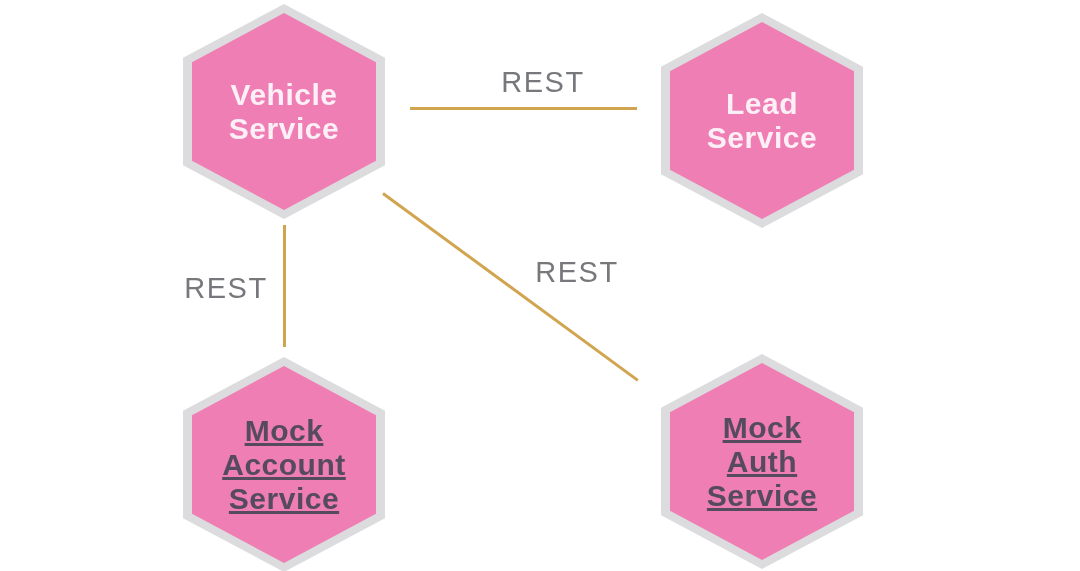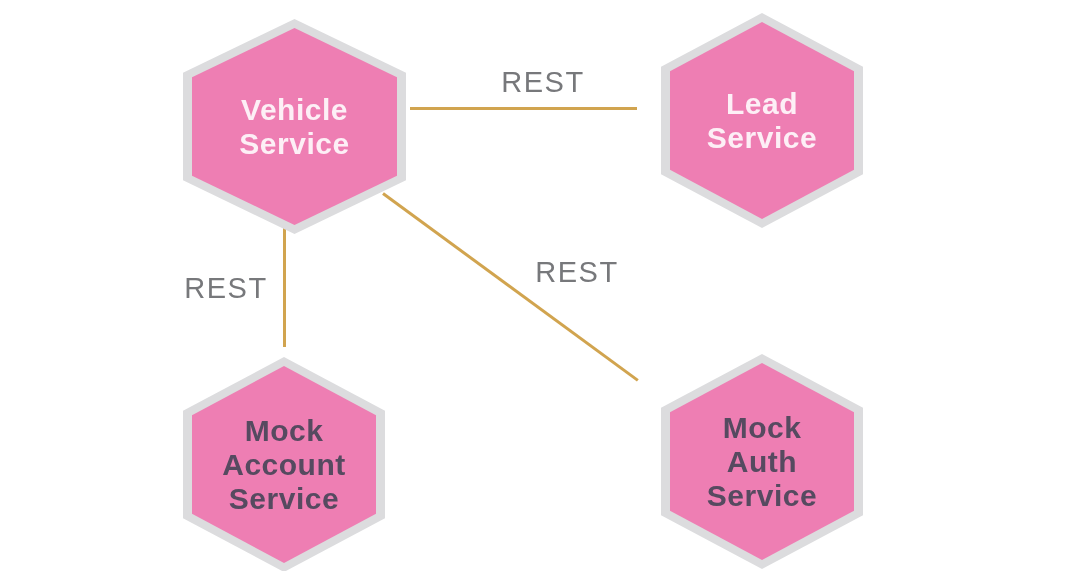--- a/index.html
+++ b/index.html
@@ -35,23 +35,23 @@
     text-align: center;
   }
   .hex-label {
     font-size: 30px;
     font-weight: bold;
     line-height: 34px;
     white-space: pre-line;
     letter-spacing: 0.5px;
   }
   .hex-label.light { color: #fdeff6; }
-  .hex-label.dark  { color: #564a60; }
+  .hex-label.dark  { color: #564a60; text-decoration: underline; }
 
-  .n1 { left: 183px; top: 19px; padding-left: 21px; }
+  .n1 { left: 183px; top: 4px; }
   .n2 { left: 661px; top: 13px; }
   .n3 { left: 183px; top: 357px; }
   .n4 { left: 661px; top: 354px; }
 
   
   .line {
     position: absolute;
     background: #d1a44f;
   }
   .line-h { left: 410px; top: 107px; width: 227px; height: 3px; }

